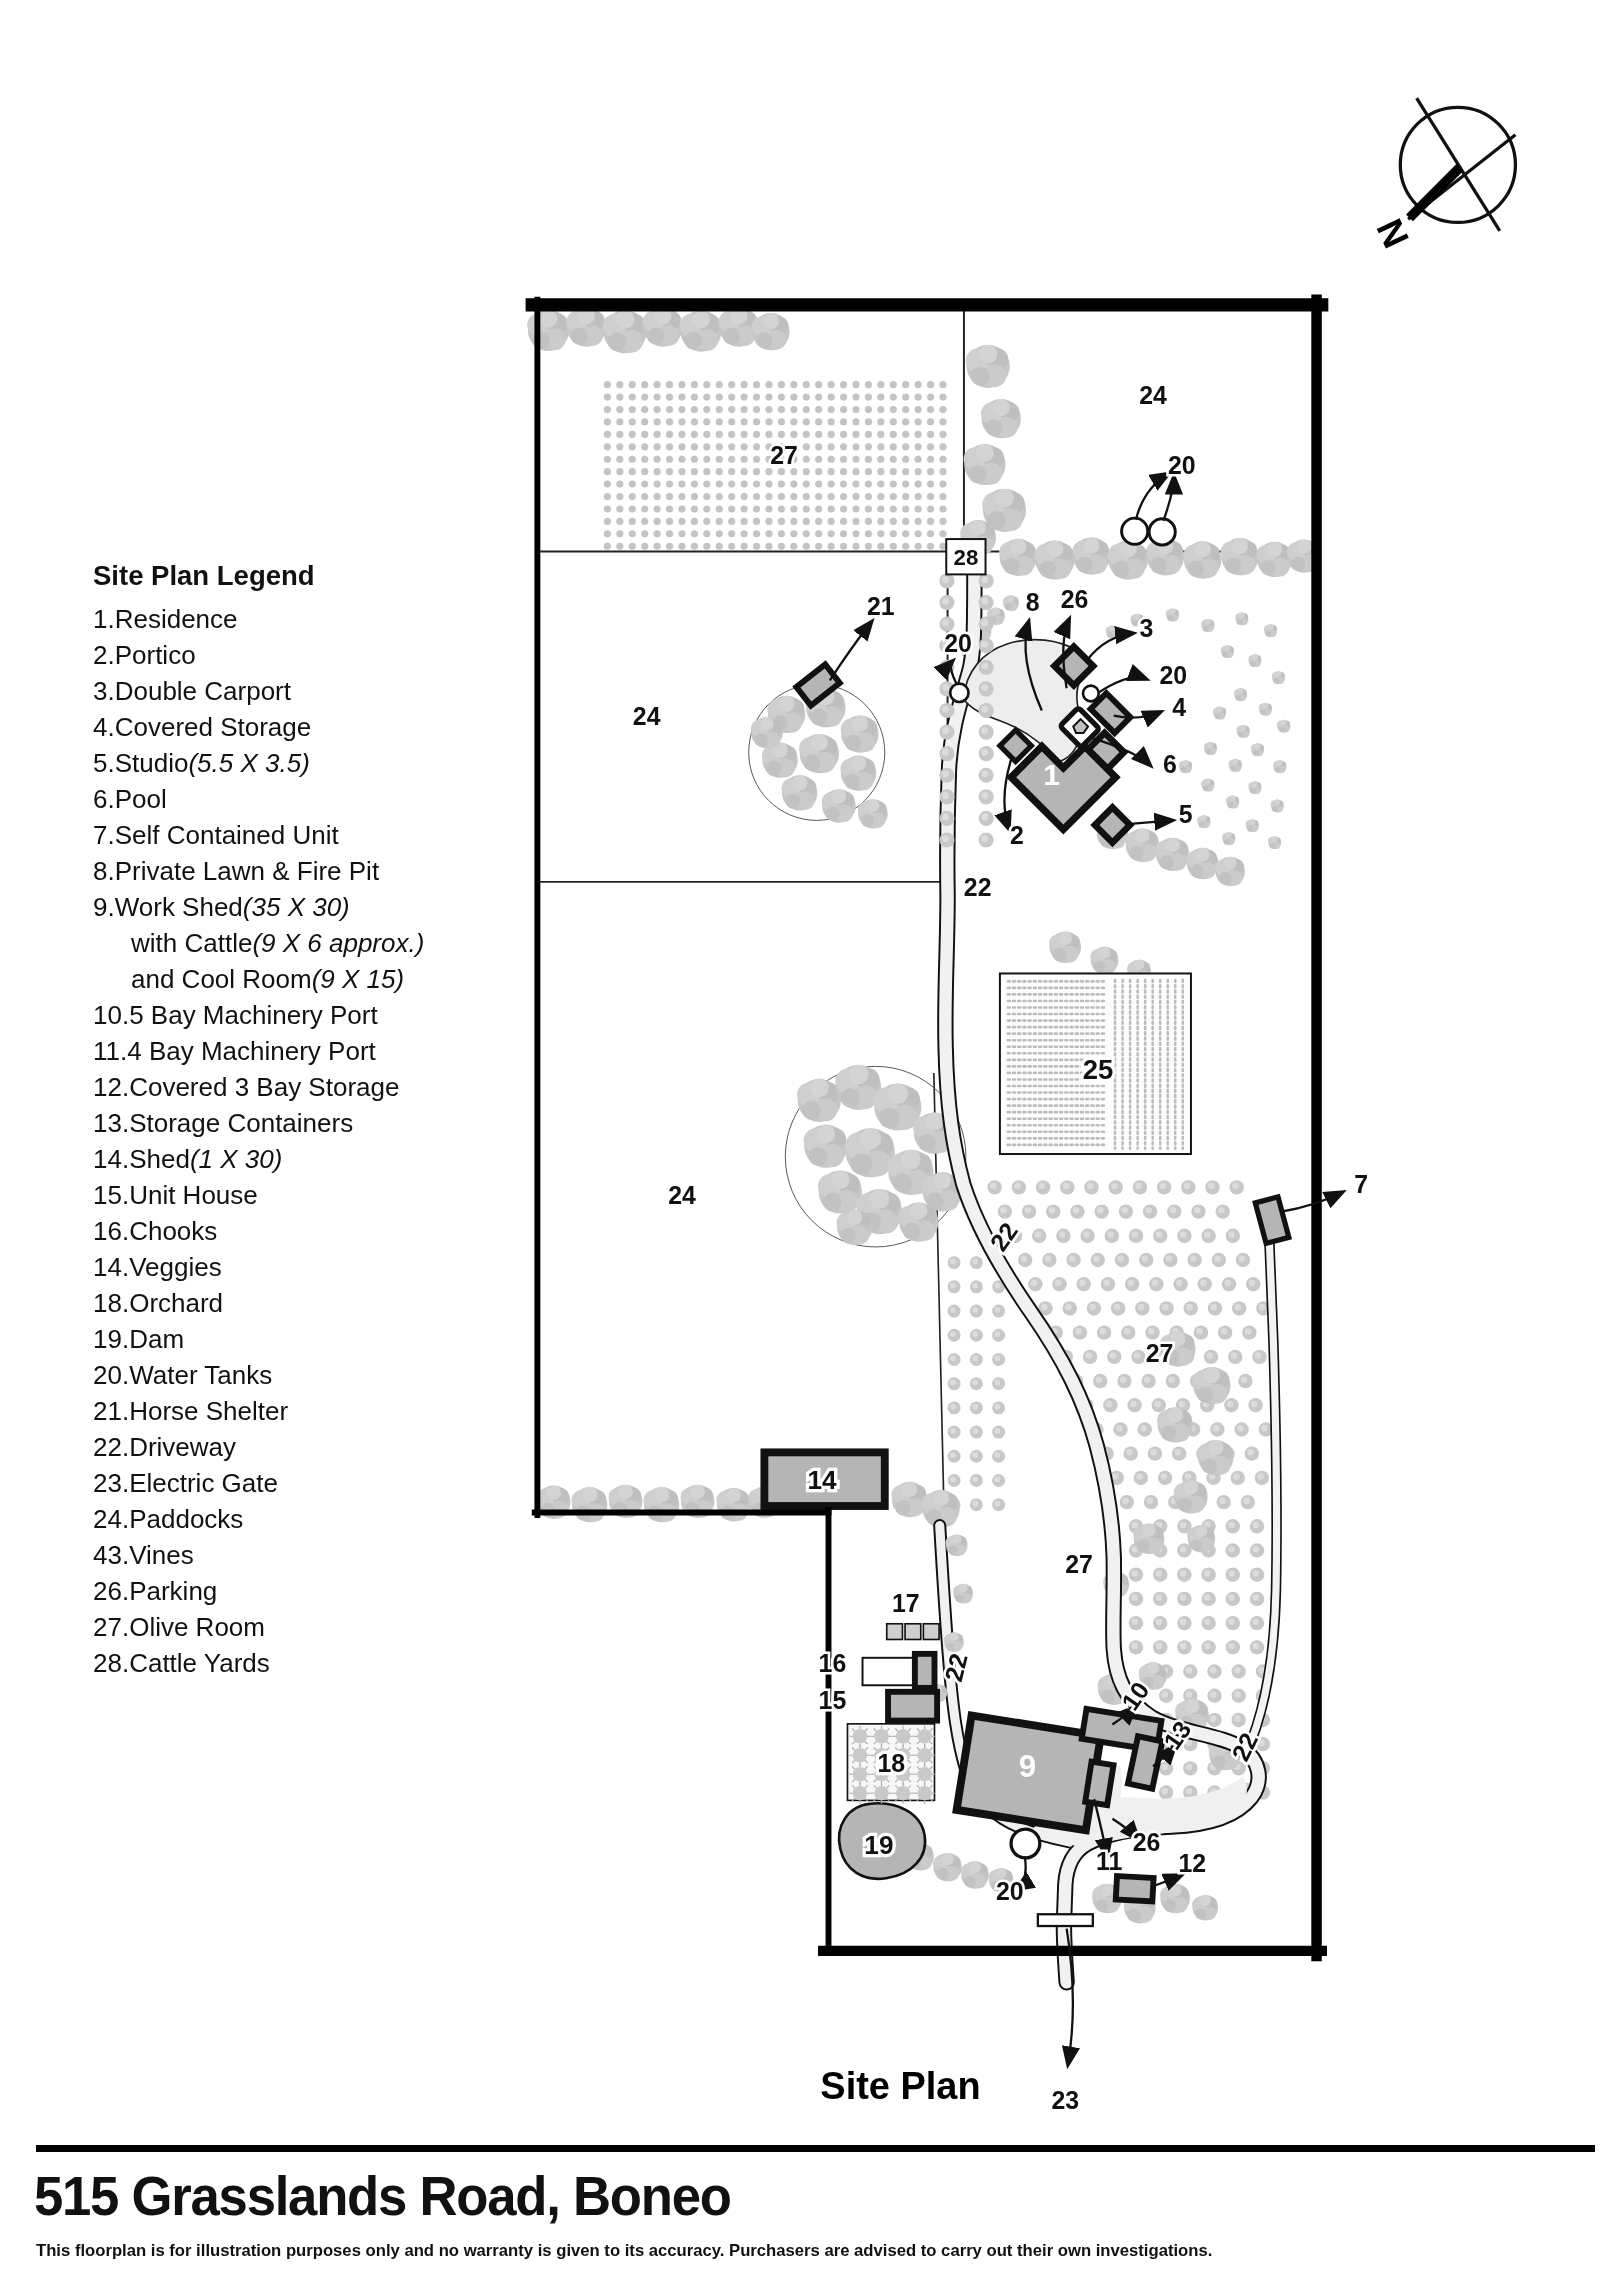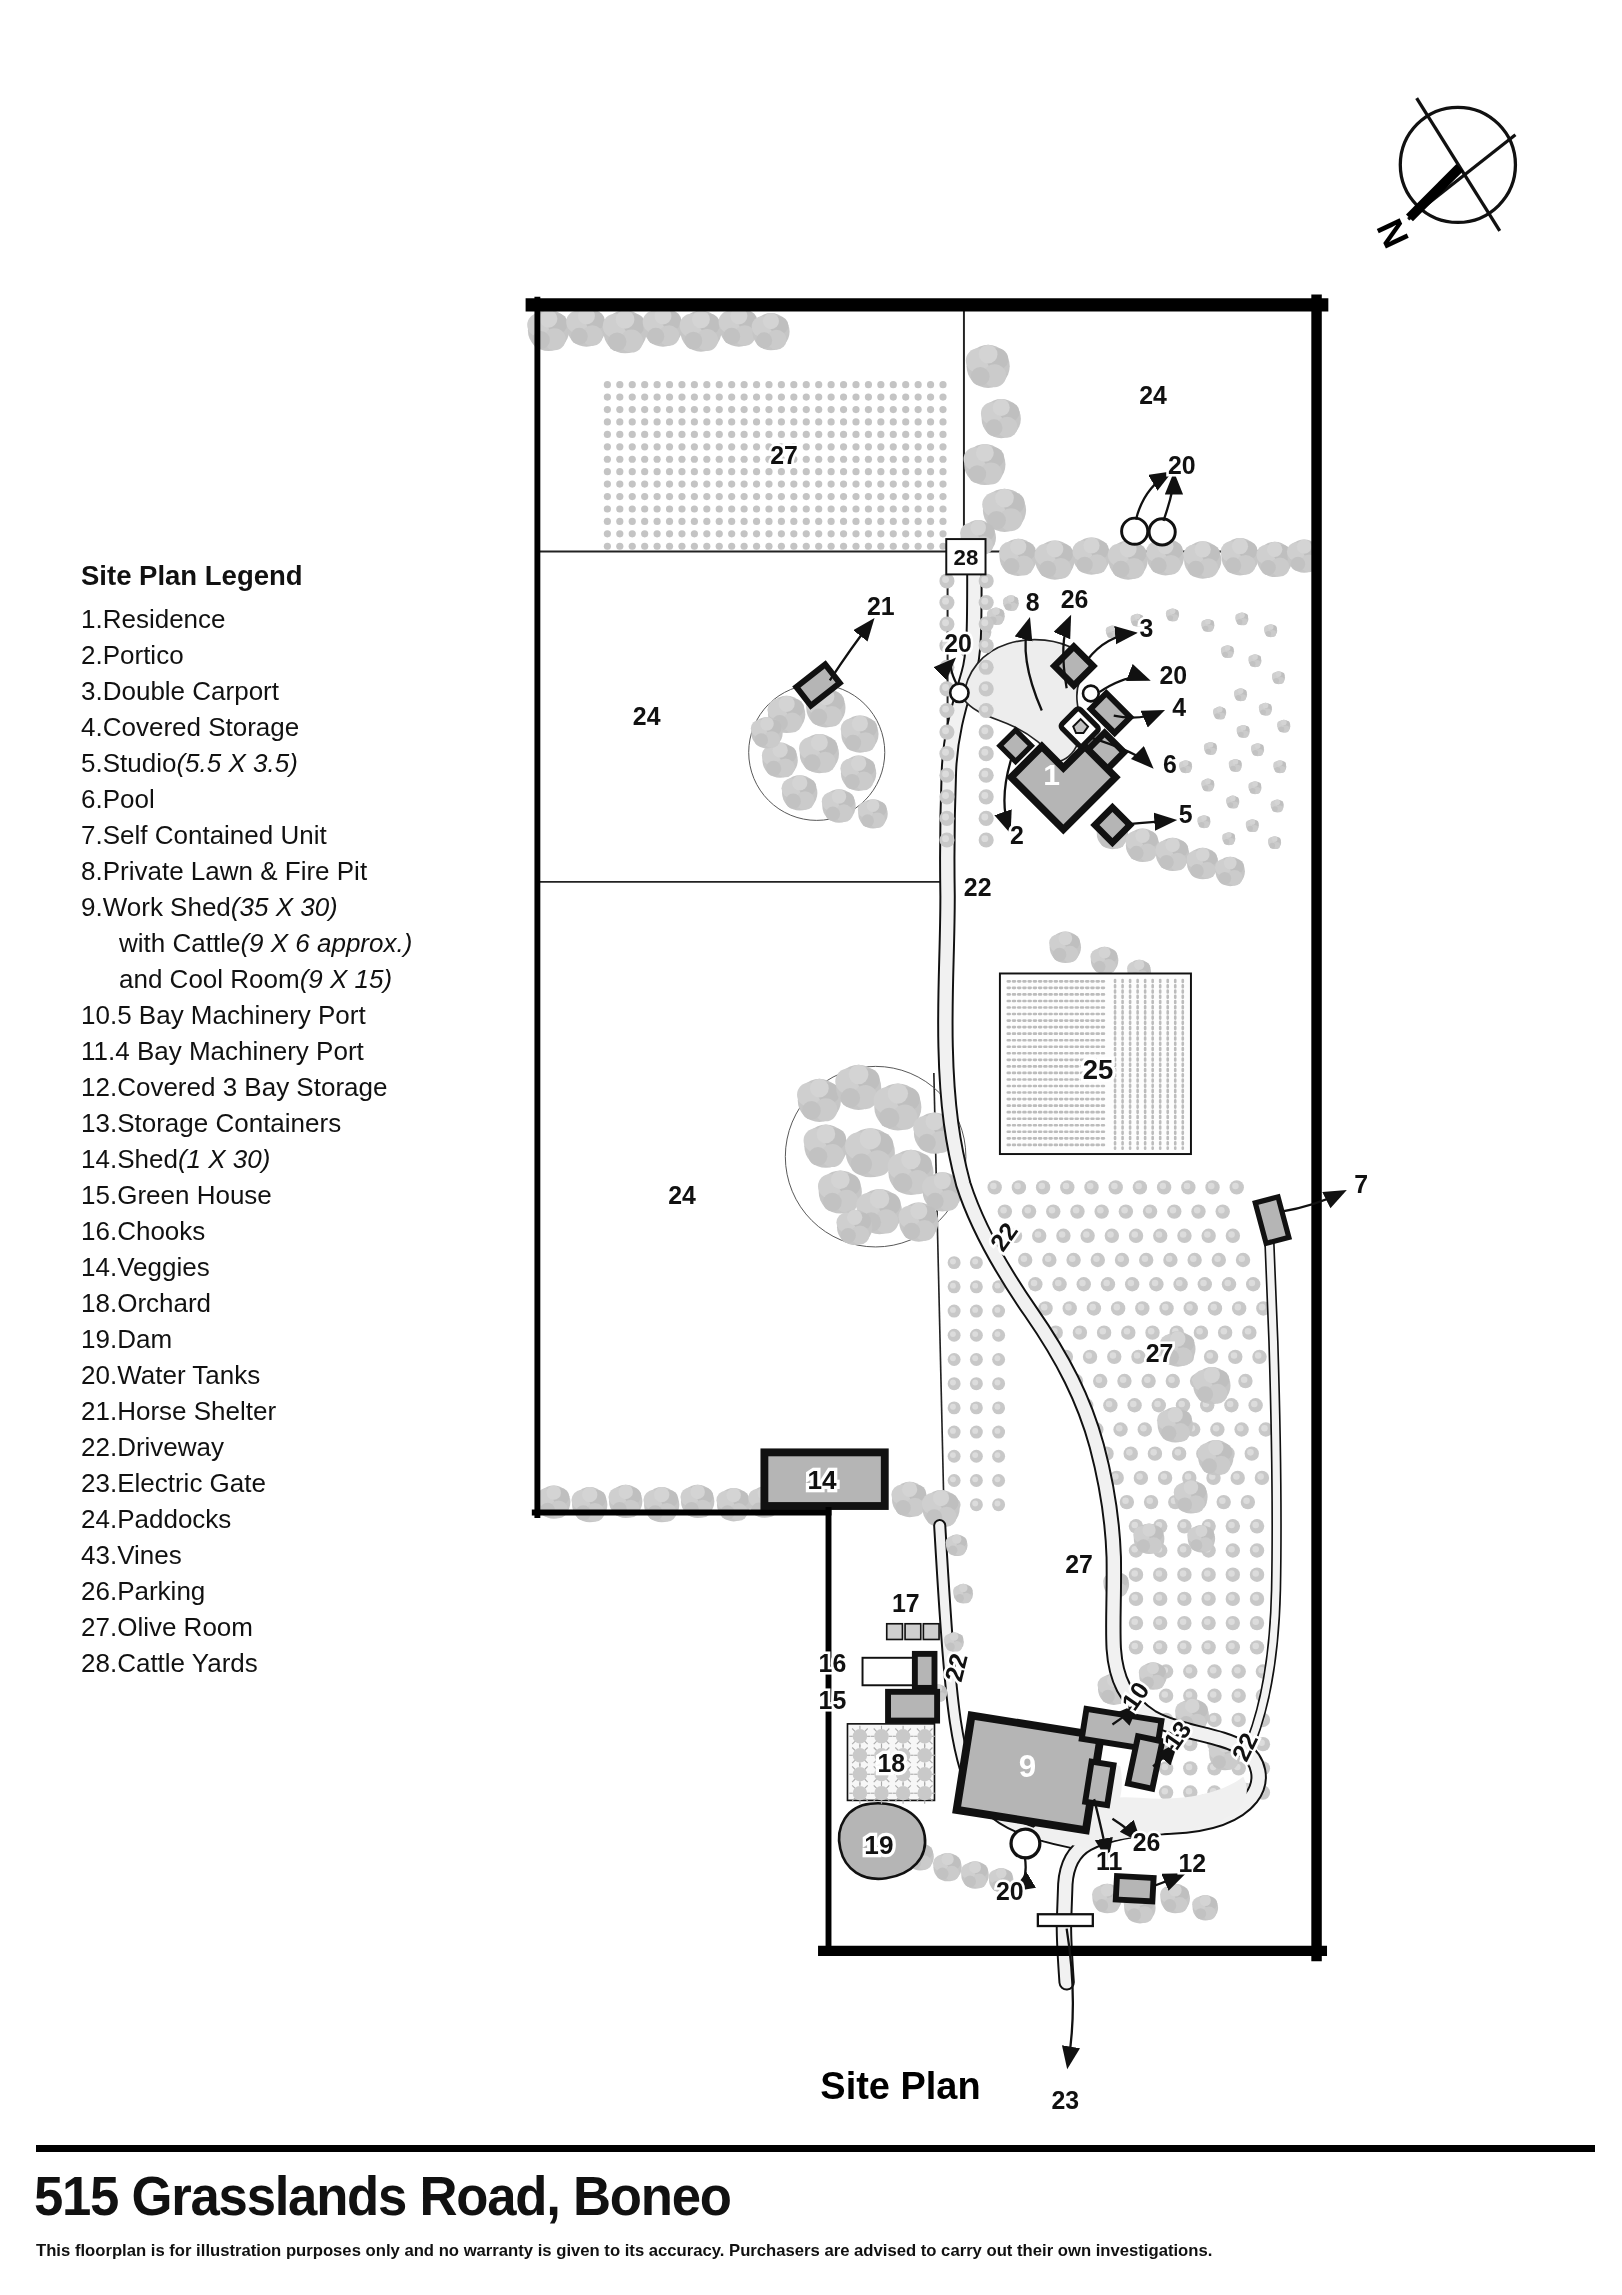--- a/index.html
+++ b/index.html
@@ -1,19 +1,19 @@
 <!DOCTYPE html>
 <html style="font-size:10.5px"><head>
 <meta charset="utf-8">
 <style>
   html,body{margin:0;padding:0;}
   body{width:1623px;height:2295px;position:relative;background:#fff;
        font-family:"Liberation Sans",sans-serif;color:#111;overflow:hidden;}
   #plan-svg{position:absolute;left:0;top:0;}
-  .legend{position:absolute;left:81px;top:560px;width:406px;z-index:5;}
+  .legend{position:absolute;left:93px;top:560px;width:406px;z-index:5;}
   .legend-title{font-size:27.5px;font-weight:700;margin-bottom:9.2px;}
   .lg-line{font-size:26px;line-height:36px;white-space:nowrap;}
   .lg-line i{font-style:italic;}
   .lg-cont{padding-left:38px;}
   .footer-rule{position:absolute;left:36px;top:2145px;width:1559px;height:6.5px;background:#000;}
   .footer-address{position:absolute;left:34px;top:2163px;font-size:56px;font-weight:700;
        letter-spacing:-1.3px;transform:scaleX(.94);transform-origin:left;white-space:nowrap;}
   .footer-disclaimer{position:absolute;left:36px;top:2241px;font-size:17px;font-weight:700;
        transform:scaleX(.98);transform-origin:left;white-space:nowrap;}
   svg text{font-family:"Liberation Sans",sans-serif;}
@@ -33,21 +33,21 @@
       <div class="lg-line"><span>7.</span><span>Self Contained Unit</span></div>
       <div class="lg-line"><span>8.</span><span>Private Lawn &amp; Fire Pit</span></div>
       <div class="lg-line"><span>9.</span><span>Work Shed</span><i>(35 X 30)</i></div>
       <div class="lg-line lg-cont"><span>with Cattle</span><i>(9 X 6 approx.)</i></div>
       <div class="lg-line lg-cont"><span>and Cool Room</span><i>(9 X 15)</i></div>
       <div class="lg-line"><span>10.</span><span>5 Bay Machinery Port</span></div>
       <div class="lg-line"><span>11.</span><span>4 Bay Machinery Port</span></div>
       <div class="lg-line"><span>12.</span><span>Covered 3 Bay Storage</span></div>
       <div class="lg-line"><span>13.</span><span>Storage Containers</span></div>
       <div class="lg-line"><span>14.</span><span>Shed</span><i>(1 X 30)</i></div>
-      <div class="lg-line"><span>15.</span><span>Green House</span></div>
+      <div class="lg-line"><span>15.</span><span>Unit House</span></div>
       <div class="lg-line"><span>16.</span><span>Chooks</span></div>
       <div class="lg-line"><span>14.</span><span>Veggies</span></div>
       <div class="lg-line"><span>18.</span><span>Orchard</span></div>
       <div class="lg-line"><span>19.</span><span>Dam</span></div>
       <div class="lg-line"><span>20.</span><span>Water Tanks</span></div>
       <div class="lg-line"><span>21.</span><span>Horse Shelter</span></div>
       <div class="lg-line"><span>22.</span><span>Driveway</span></div>
       <div class="lg-line"><span>23.</span><span>Electric Gate</span></div>
       <div class="lg-line"><span>24.</span><span>Paddocks</span></div>
       <div class="lg-line"><span>43.</span><span>Vines</span></div>

